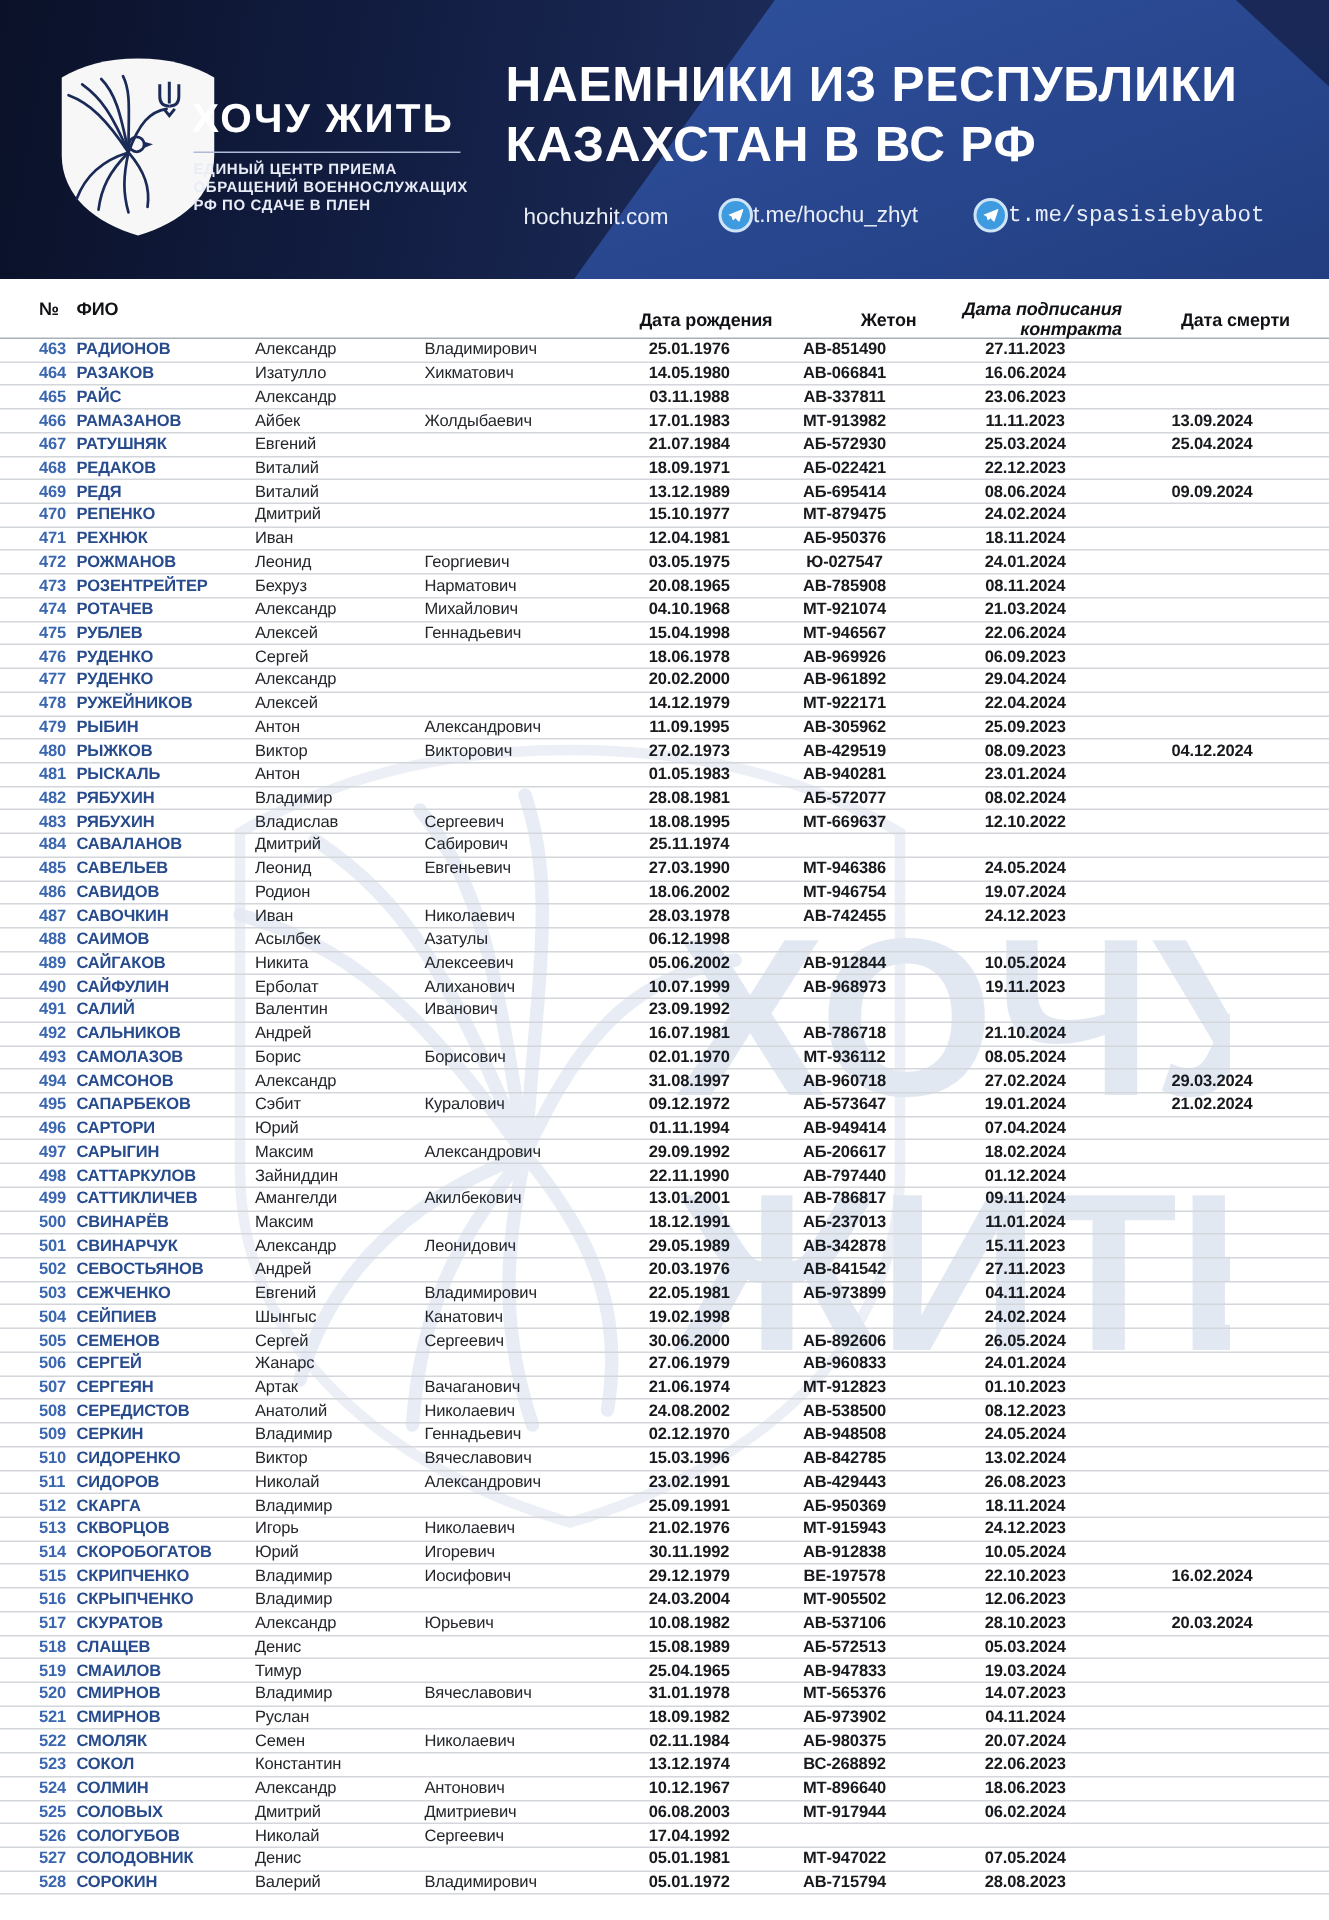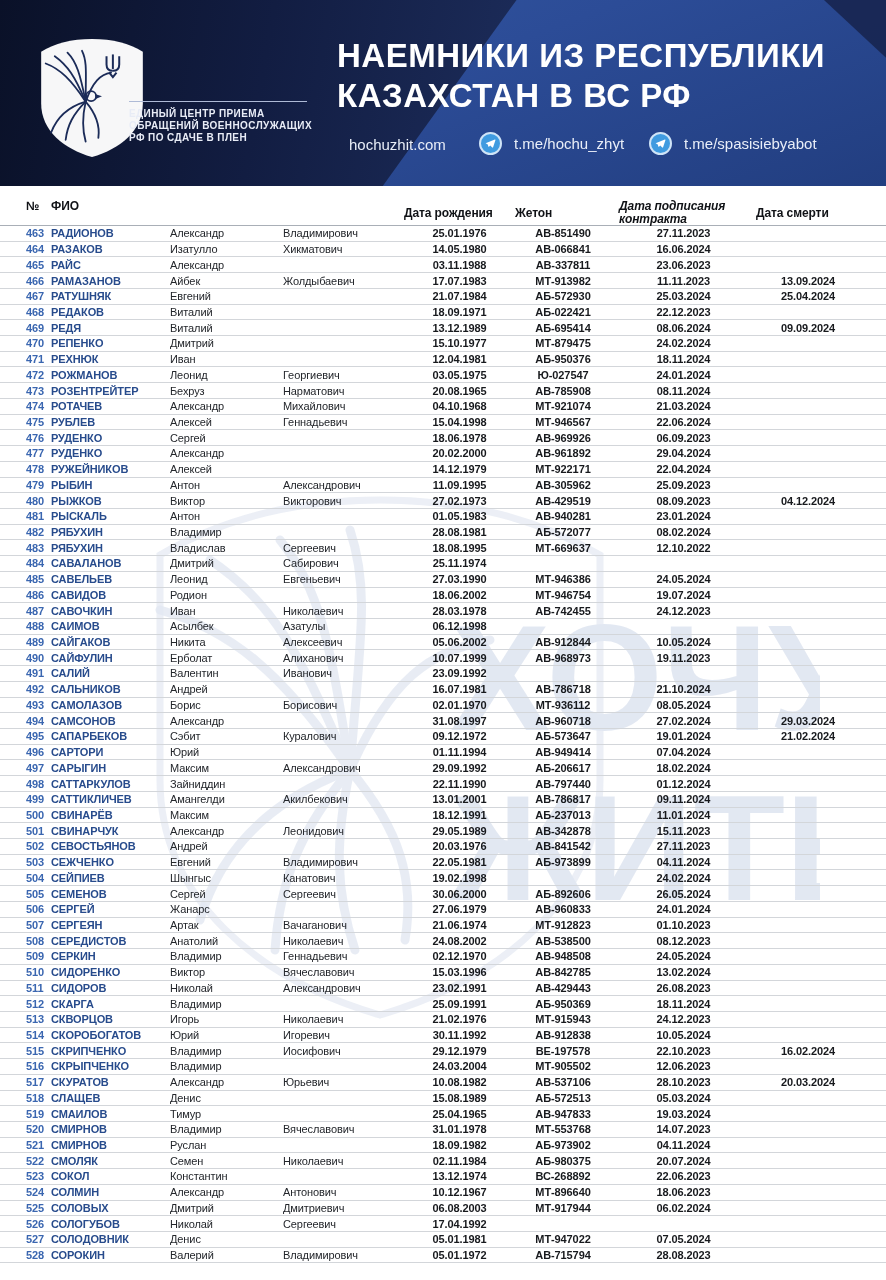--- a/index.html
+++ b/index.html
@@ -36,44 +36,44 @@
     font-size:10px; line-height:12px; font-weight:600; letter-spacing:.4px; white-space:pre-line;
   }
   .banner-title {
     position:absolute; left:337px; top:36px; color:#ffffff;
     font-size:33px; line-height:40px; font-weight:700; letter-spacing:.5px; white-space:nowrap;
   }
   .banner-links { position:absolute; left:337px; top:132px; height:26px; }
   .site-label {
     position:absolute; left:12px; top:4px; color:#e9eef8; font-size:15px; white-space:nowrap;
   }
-  .tg-item { position:absolute; top:0; display:flex; align-items:center; gap:12px; }
+  .tg-item { position:absolute; top:0; display:flex; align-items:center; gap:0; }
   .tg-item.first { left:142px; }
-  .tg-item.second { left:312px; }
+  .tg-item.second { left:312px;font-family:Liberation Mono, monospace; }
   .tg-icon {
     width:23px; height:23px; border-radius:50%;
     background:#3f9be0; border:2px solid #cfe4f7;
     display:flex; align-items:center; justify-content:center; flex:0 0 auto;
   }
   .tg-label { color:#e9eef8; font-size:15px; white-space:nowrap; }
   
   .watermark {
     position:absolute; left:120px; top:480px; width:700px; height:600px;
     opacity:.17; z-index:0; pointer-events:none;
   }
   
   .table-wrap { position:relative; z-index:1; width:886px; padding:0; }
   .thead, .trow {
     display:grid;
     grid-template-columns:25px 119px 113px 121px 111px 96px 145px 1fr;
     padding:0 26px 0 26px; align-items:center;
   }
   .thead { height:40px; border-bottom:1px solid #a9afb7; }
   .th { font-size:12px; font-weight:700; color:#101216; letter-spacing:-.1px; }
-  .th.center { text-align:left;margin-top:14px; }
+  .th.center { text-align:right;margin-top:14px; }
   .th.wrap { line-height:13px; padding:0 8px;font-style:italic; }
   .trow { height:15.72px; border-bottom:1px solid #d3d6da; font-size:11px; letter-spacing:-.1px; }
   .c { white-space:nowrap; overflow:visible; }
   .c-num { color:#3a66b0; font-weight:700; }
   .c-sur { color:#274b8c; font-weight:700; }
   .c-first, .c-patr { color:#23262b; }
   .c-birth, .c-token, .c-contract, .c-death {
     color:#17191d; font-weight:700; text-align:center;
   }
 </style>
@@ -104,20 +104,21 @@
         <path d="M58,74 C66,52 74,44 86,42"></path>
         <path d="M58,74 C38,80 26,92 20,108"></path>
         <path d="M58,74 C44,88 38,100 36,116"></path>
         <path d="M58,74 C54,92 54,104 58,118"></path>
         <path d="M58,74 C70,88 74,100 72,114"></path>
       </g>
       <circle cx="64" cy="68" r="5.5" fill="none" stroke="#1b2b58" stroke-width="2"></circle>
       <path d="M69,66 l7,2 l-7,3" fill="#1b2b58"></path>
     </svg>
 
+    <div class="logo-title">ХОЧУ ЖИТЬ</div>
     <div class="logo-rule"></div>
     <div class="logo-caption">ЕДИНЫЙ ЦЕНТР ПРИЕМА
 ОБРАЩЕНИЙ ВОЕННОСЛУЖАЩИХ
 РФ ПО СДАЧЕ В ПЛЕН</div>
 
     <div class="banner-title">
       <span>НАЕМНИКИ ИЗ РЕСПУБЛИКИ</span><br>
       <span>КАЗАХСТАН В ВС РФ</span>
     </div>
 
@@ -206,21 +207,21 @@
     <div class="c c-token">АВ-337811</div>
     <div class="c c-contract">23.06.2023</div>
     <div class="c c-death"></div>
   </div>
 
   <div class="trow">
     <div class="c c-num">466</div>
     <div class="c c-sur">РАМАЗАНОВ</div>
     <div class="c c-first">Айбек</div>
     <div class="c c-patr">Жолдыбаевич</div>
-    <div class="c c-birth">17.07.1983</div>
+    <div class="c c-birth">17.01.1983</div>
     <div class="c c-token">МТ-913982</div>
     <div class="c c-contract">11.11.2023</div>
     <div class="c c-death">13.09.2024</div>
   </div>
 
   <div class="trow">
     <div class="c c-num">467</div>
     <div class="c c-sur">РАТУШНЯК</div>
     <div class="c c-first">Евгений</div>
     <div class="c c-patr"></div>
@@ -801,21 +802,21 @@
     <div class="c c-contract">19.03.2024</div>
     <div class="c c-death"></div>
   </div>
 
   <div class="trow">
     <div class="c c-num">520</div>
     <div class="c c-sur">СМИРНОВ</div>
     <div class="c c-first">Владимир</div>
     <div class="c c-patr">Вячеславович</div>
     <div class="c c-birth">31.01.1978</div>
-    <div class="c c-token">МТ-553768</div>
+    <div class="c c-token">МТ-565376</div>
     <div class="c c-contract">14.07.2023</div>
     <div class="c c-death"></div>
   </div>
 
   <div class="trow">
     <div class="c c-num">521</div>
     <div class="c c-sur">СМИРНОВ</div>
     <div class="c c-first">Руслан</div>
     <div class="c c-patr"></div>
     <div class="c c-birth">18.09.1982</div>

